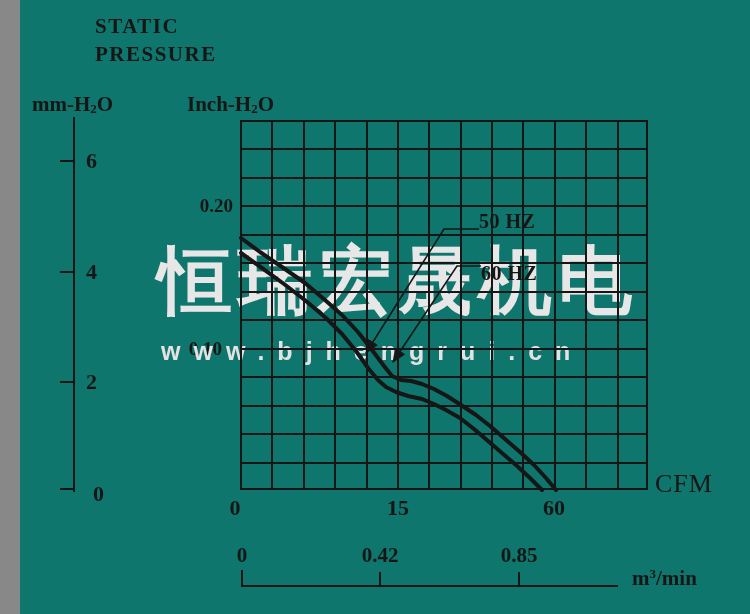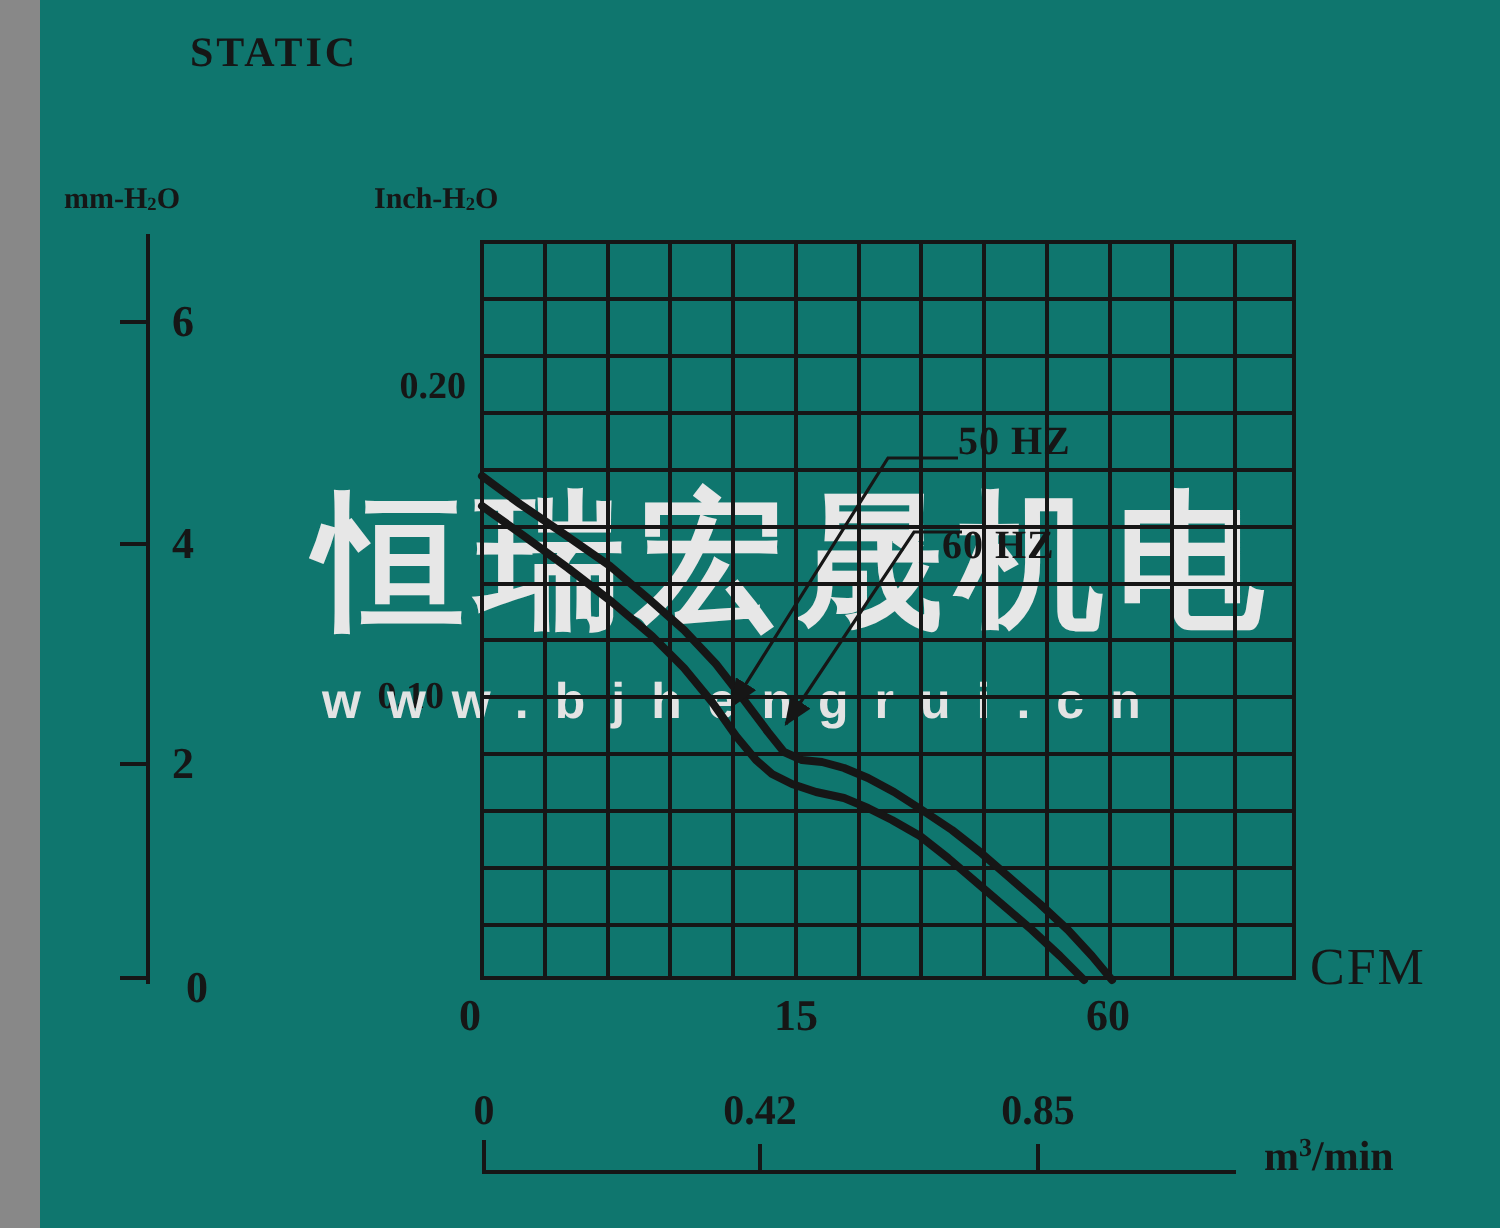--- a/index.html
+++ b/index.html
@@ -6,21 +6,21 @@
   * { margin:0; padding:0; box-sizing:border-box; }
   body { background:#888; }
   .page {
     position:relative; width:750px; height:614px; background:#0f766e;
     font-family:"Liberation Serif", serif; color:var(--ink); overflow:hidden;margin-left:20px;
   }
   .abs { position:absolute; }
 
   .title { left:75px; top:12px; font-size:21px; font-weight:bold; letter-spacing:1.5px; line-height:28px; }
 
-  .unit-label { font-size:15px; font-weight:bold; }
+  .unit-label { font-size:21px; font-weight:bold; }
   .unit-label sub { font-size:0.62em; vertical-align:-0.12em; }
   .unit-label sup { font-size:0.62em; vertical-align:0.55em; }
 
   .mm-axis-line { left:53px; top:117px; width:2px; height:375px; background:var(--ink); }
   .mm-tick { left:40px; width:14px; height:2px; background:var(--ink); }
   .mm-tick-label { font-size:22px; font-weight:bold; line-height:1; }
 
   .inch-tick-label { width:50px; text-align:right; font-size:19px; font-weight:bold; line-height:1; }
 
   .grid {
@@ -55,50 +55,51 @@
 
   svg.overlay { position:absolute; left:0; top:0; pointer-events:none; }
 </style>
 </head>
 <body>
 
 <div class="page">
 
   <div class="abs title">
     <div>STATIC</div>
+    <div>PRESSURE</div>
   </div>
 
   <div class="abs unit-label" style="left:12px; top:92px;"><span>mm-H</span><sub>2</sub><span>O</span></div>
   <div class="abs unit-label" style="left:167px; top:92px;"><span>Inch-H</span><sub>2</sub><span>O</span></div>
 
   <div class="abs mm-axis-line"></div>
   <div class="abs mm-tick" style="top:160px;"></div>
   <div class="abs mm-tick" style="top:271px;"></div>
   <div class="abs mm-tick" style="top:381px;"></div>
   <div class="abs mm-tick" style="top:488px;"></div>
   <div class="abs mm-tick-label" style="left:66px; top:150px;">6</div>
   <div class="abs mm-tick-label" style="left:66px; top:261px;">4</div>
   <div class="abs mm-tick-label" style="left:66px; top:371px;">2</div>
   <div class="abs mm-tick-label" style="left:73px; top:483px;">0</div>
 
-  <div class="abs inch-tick-label" style="left:163px; top:184px;">0.20</div>
+  <div class="abs inch-tick-label" style="left:163px; top:196px;">0.20</div>
   <div class="abs inch-tick-label" style="left:152px; top:339px;">0.10</div>
 
   <div class="abs wm-cn">恒瑞宏晟机电</div>
   <div class="abs wm-url">www.bjhengrui.cn</div>
 
   <div class="abs grid"></div>
 
   <div class="abs x-tick-label" style="left:199px;">0</div>
   <div class="abs x-tick-label" style="left:362px;">15</div>
   <div class="abs x-tick-label" style="left:518px;">60</div>
   <div class="abs cfm-label">CFM</div>
 
   <div class="abs hz-label" style="left:459px; top:211px;text-align:right;">50 HZ</div>
-  <div class="abs hz-label" style="left:451px; top:263px;">60 HZ</div>
+  <div class="abs hz-label" style="left:461px; top:263px;">60 HZ</div>
 
   <div class="abs m3-line"></div>
   <div class="abs m3-tick" style="left:221px; top:570px; height:17px;"></div>
   <div class="abs m3-tick" style="left:359px; top:572px; height:13px;"></div>
   <div class="abs m3-tick" style="left:498px; top:572px; height:13px;"></div>
   <div class="abs m3-tick-label" style="left:206px; width:32px;">0</div>
   <div class="abs m3-tick-label" style="left:336px; width:48px;">0.42</div>
   <div class="abs m3-tick-label" style="left:475px; width:48px;">0.85</div>
   <div class="abs unit-label m3-unit"><span>m</span><sup>3</sup><span>/min</span></div>
 

